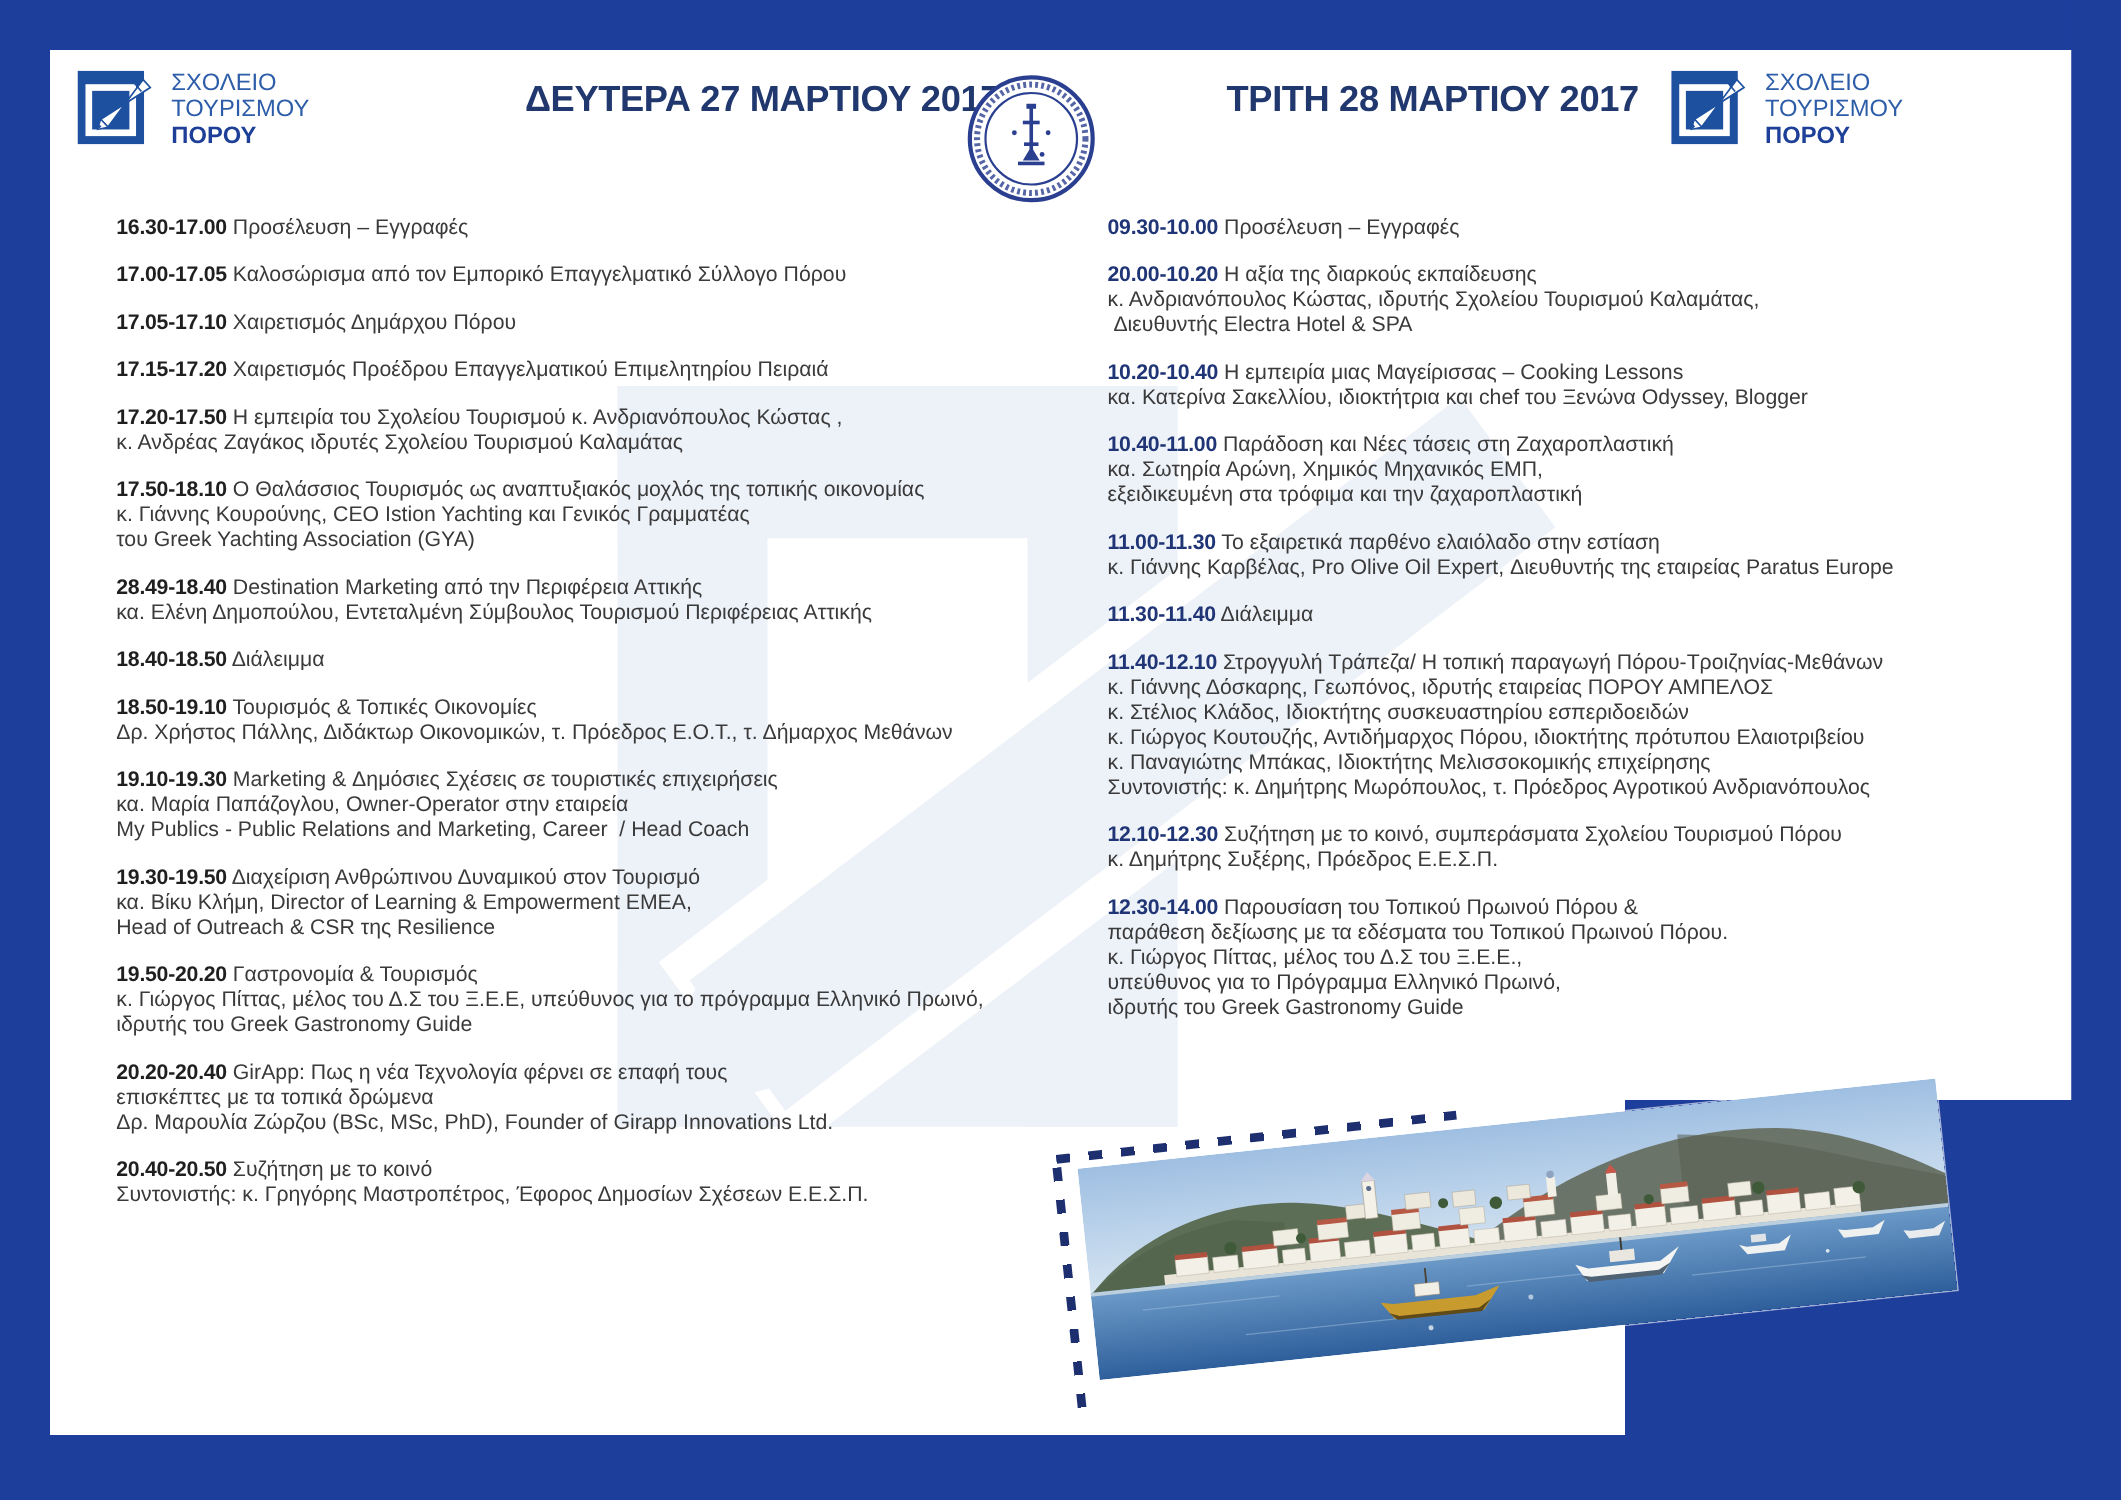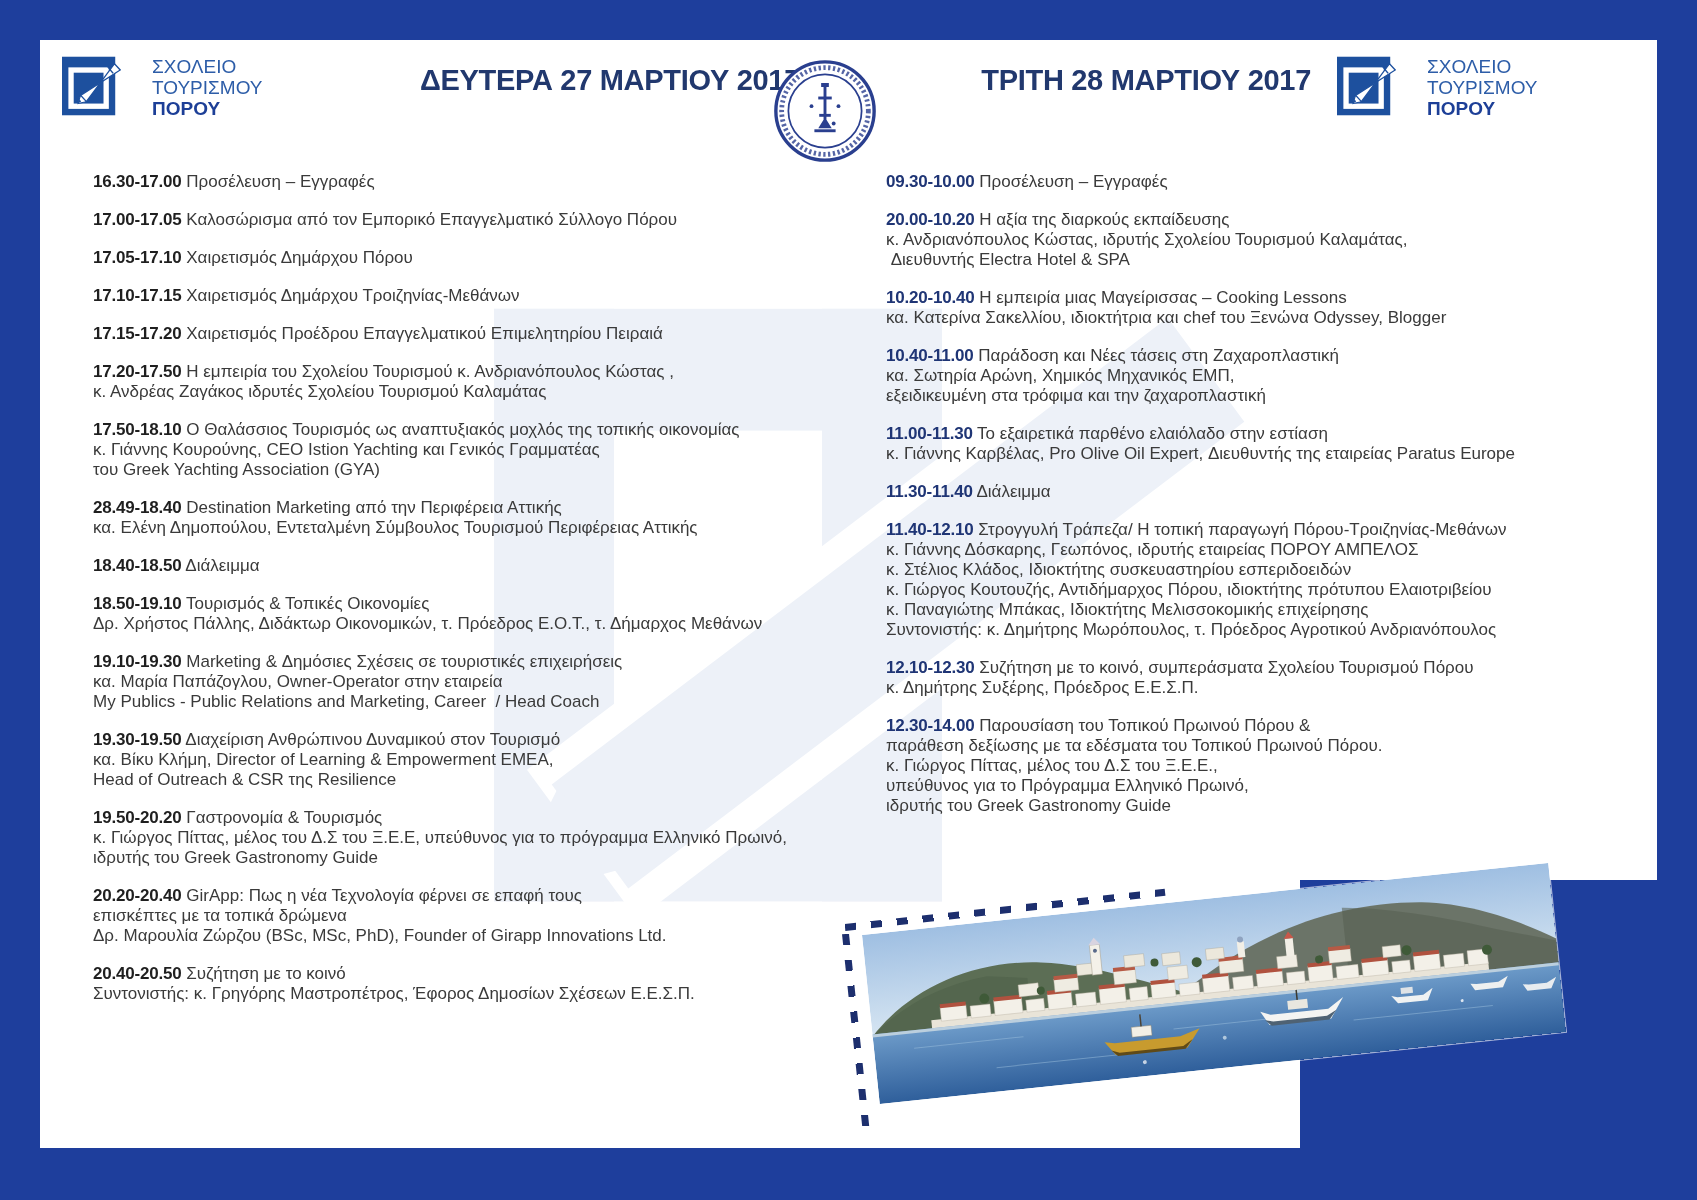--- a/index.html
+++ b/index.html
@@ -15,21 +15,21 @@
   .corner-block{position:absolute;left:1300px;top:880px;width:397px;height:320px;background:#1e3e9c;z-index:1;}
 
   
   .watermark{position:absolute;left:470px;top:252px;width:800px;height:690px;z-index:0;}
 
   
   .logo{position:absolute;display:flex;align-items:flex-start;z-index:2;}
   .logo.left{left:62px;top:54px;}
   .logo.right{left:1337px;top:54px;}
   .logo svg{width:66px;height:64px;flex:0 0 auto;}
-  .logo .lt{margin-left:24px;line-height:21px;font-size:19px;padding-top:2px;}
+  .logo .lt{margin-left:9px;line-height:21px;font-size:19px;padding-top:2px;}
   .logo .l1,.logo .l2{color:#2d5da8;}
   .logo .l3{color:#1d3f97;font-weight:bold;}
 
   .day-title{position:absolute;top:64px;font-size:29px;font-weight:bold;color:#21386e;
              text-align:right;letter-spacing:-0.3px;z-index:2;}
   .day-title.mon{left:230px;width:570px;}
   .day-title.tue{left:841px;width:470px;}
 
   .seal{position:absolute;left:772px;top:58px;width:106px;height:106px;z-index:2;}
 
@@ -130,23 +130,20 @@
 
   <div class="col col-left">
       <div class="item">
         <div class="line"><span class="time">16.30-17.00</span> Προσέλευση – Εγγραφές</div>
       </div>
       <div class="item">
         <div class="line"><span class="time">17.00-17.05</span> Καλοσώρισμα από τον Εμπορικό Επαγγελματικό Σύλλογο Πόρου</div>
       </div>
       <div class="item">
         <div class="line"><span class="time">17.05-17.10</span> Χαιρετισμός Δημάρχου Πόρου</div>
-      </div>
-      <div class="item">
-        <div class="line"><span class="time">17.10-17.15</span> Χαιρετισμός Δημάρχου Τροιζηνίας-Μεθάνων</div>
       </div>
       <div class="item">
         <div class="line"><span class="time">17.15-17.20</span> Χαιρετισμός Προέδρου Επαγγελματικού Επιμελητηρίου Πειραιά</div>
       </div>
       <div class="item">
         <div class="line"><span class="time">17.20-17.50</span> Η εμπειρία του Σχολείου Τουρισμού κ. Ανδριανόπουλος Κώστας ,</div>
         <div class="line">κ. Ανδρέας Ζαγάκος ιδρυτές Σχολείου Τουρισμού Καλαμάτας</div>
       </div>
       <div class="item">
         <div class="line"><span class="time">17.50-18.10</span> Ο Θαλάσσιος Τουρισμός ως αναπτυξιακός μοχλός της τοπικής οικονομίας</div>

